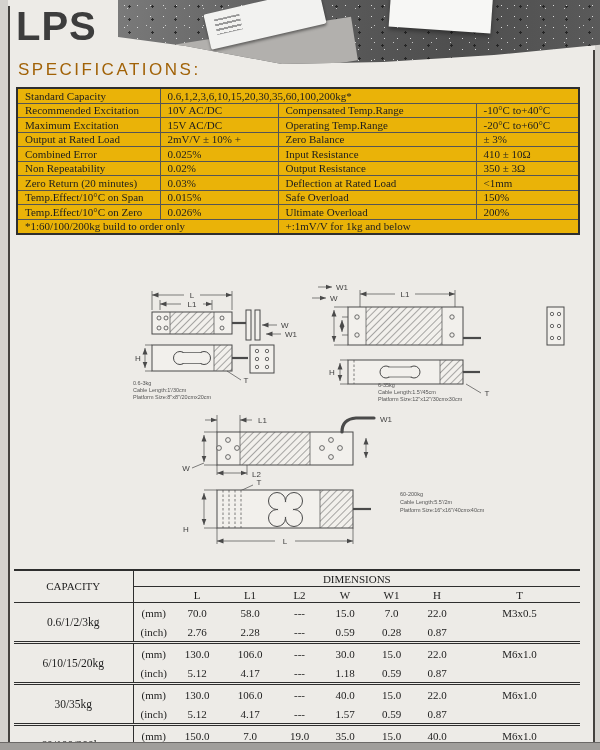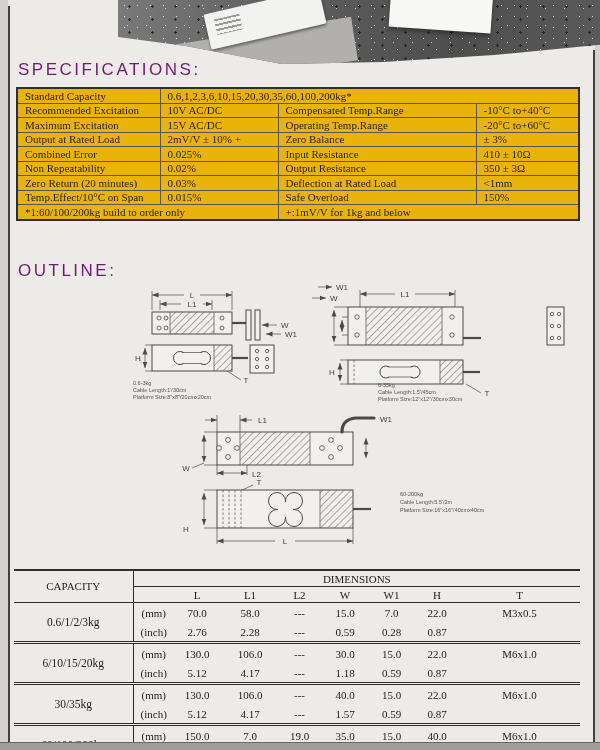--- a/index.html
+++ b/index.html
@@ -20,21 +20,21 @@
       linear-gradient(95deg,#7a7a7a 0%,#5e5e5e 35%,#4e4e4e 70%,#5a5a5a 100%);
     background-size:13px 11px,19px 17px,23px 13px,100% 100%;
     clip-path:polygon(0 0,100% 0,100% 70%,78% 86%,55% 97%,34% 100%,14% 72%,0 58%);}
   .photo .slab{position:absolute;left:-12px;bottom:-16px;width:250px;height:44px;background:#b2b0ad;transform:rotate(-9deg);}
   .photo .cell{position:absolute;left:88px;top:1px;width:118px;height:36px;background:#f2f2f0;transform:rotate(-13deg);border-radius:2px;box-shadow:0 2px 3px rgba(0,0,0,.45);}
   .photo .cell::after{content:"";position:absolute;left:9px;top:7px;width:26px;height:16px;background:repeating-linear-gradient(#9a9a9a 0 2px,transparent 2px 5px);}
   .photo .block{position:absolute;left:272px;top:-12px;width:102px;height:42px;background:#f7f7f5;transform:rotate(4deg);box-shadow:0 3px 4px rgba(0,0,0,.35);}
 
   
   .logo{position:absolute;left:16px;top:4px;font-size:40px;font-weight:800;letter-spacing:1px;color:#3d3d3d;transform:scaleY(1.02);}
-  .sec-head{position:absolute;left:18px;font-size:17px;letter-spacing:2.5px;color:#701a75;font-weight:400;}
+  .sec-head{position:absolute;left:18px;font-size:17px;letter-spacing:2.5px;color:#a16207;font-weight:400;}
   #h-spec{top:60px;} #h-outline{top:261px;} #h-dims{top:550px;}
 
   
   #spec{position:absolute;left:16px;top:87px;width:562px;border-collapse:collapse;table-layout:fixed;
     font-family:"Liberation Serif",serif;font-size:11px;color:#1d1d1d;background:#eab308;border:2px solid #2e2e2e;}
   #spec td{border:1px solid #555;height:13.5px;padding:0 2px 0 7px;white-space:nowrap;overflow:hidden;}
 
   
   #dims{position:absolute;left:14px;top:569px;width:566px;border-collapse:collapse;table-layout:fixed;
     font-family:"Liberation Serif",serif;font-size:11px;color:#1d1d1d;
@@ -67,20 +67,21 @@
 <div id="page">
   <div class="edge-strip-left"></div>
   <div class="edge-strip-right"></div>
 
   <div class="photo">
     <div class="slab"></div>
     <div class="cell"></div>
     <div class="block"></div>
   </div>
 
+  <div class="logo">LPS</div>
 
   <div class="sec-head" id="h-spec">SPECIFICATIONS:</div>
 
   <table id="spec">
     <colgroup>
         <col style="width:143px">
         <col style="width:118px">
         <col style="width:198px">
         <col style="width:103px">
       </colgroup>
@@ -125,27 +126,32 @@
           <td>Deflection at Rated Load</td>
           <td>&lt;1mm</td>
         </tr>
         <tr>
           <td>Temp.Effect/10°C on Span</td>
           <td>0.015%</td>
           <td>Safe Overload</td>
           <td>150%</td>
         </tr>
         <tr>
+          <td>Temp.Effect/10°C on Zero</td>
+          <td>0.026%</td>
+          <td>Ultimate Overload</td>
+          <td>200%</td>
+        </tr>
+        <tr>
           <td colspan="2">*1:60/100/200kg build to order only</td>
           <td colspan="2">+:1mV/V for 1kg and below</td>
         </tr>
       </tbody>
   </table>
 
-  <div class="sec-head" id="h-outline">OUTLINE:</div>
 
   <svg id="outline-svg" width="600" height="268" viewBox="0 0 600 268">
     <defs>
       <pattern id="hatch" patternUnits="userSpaceOnUse" width="5" height="5" patternTransform="rotate(45)">
         <line x1="0" y1="0" x2="0" y2="5" stroke="#5a5a5a" stroke-width="1"></line>
       </pattern>
       <marker id="ae" markerUnits="userSpaceOnUse" markerWidth="7" markerHeight="6" refX="6.5" refY="3" orient="auto">
           <path d="M0,0.5 L6.5,3 L0,5.5 Z" fill="#4a4a4a"></path>
         </marker>
       <marker id="as" markerUnits="userSpaceOnUse" markerWidth="7" markerHeight="6" refX="0.5" refY="3" orient="auto">

